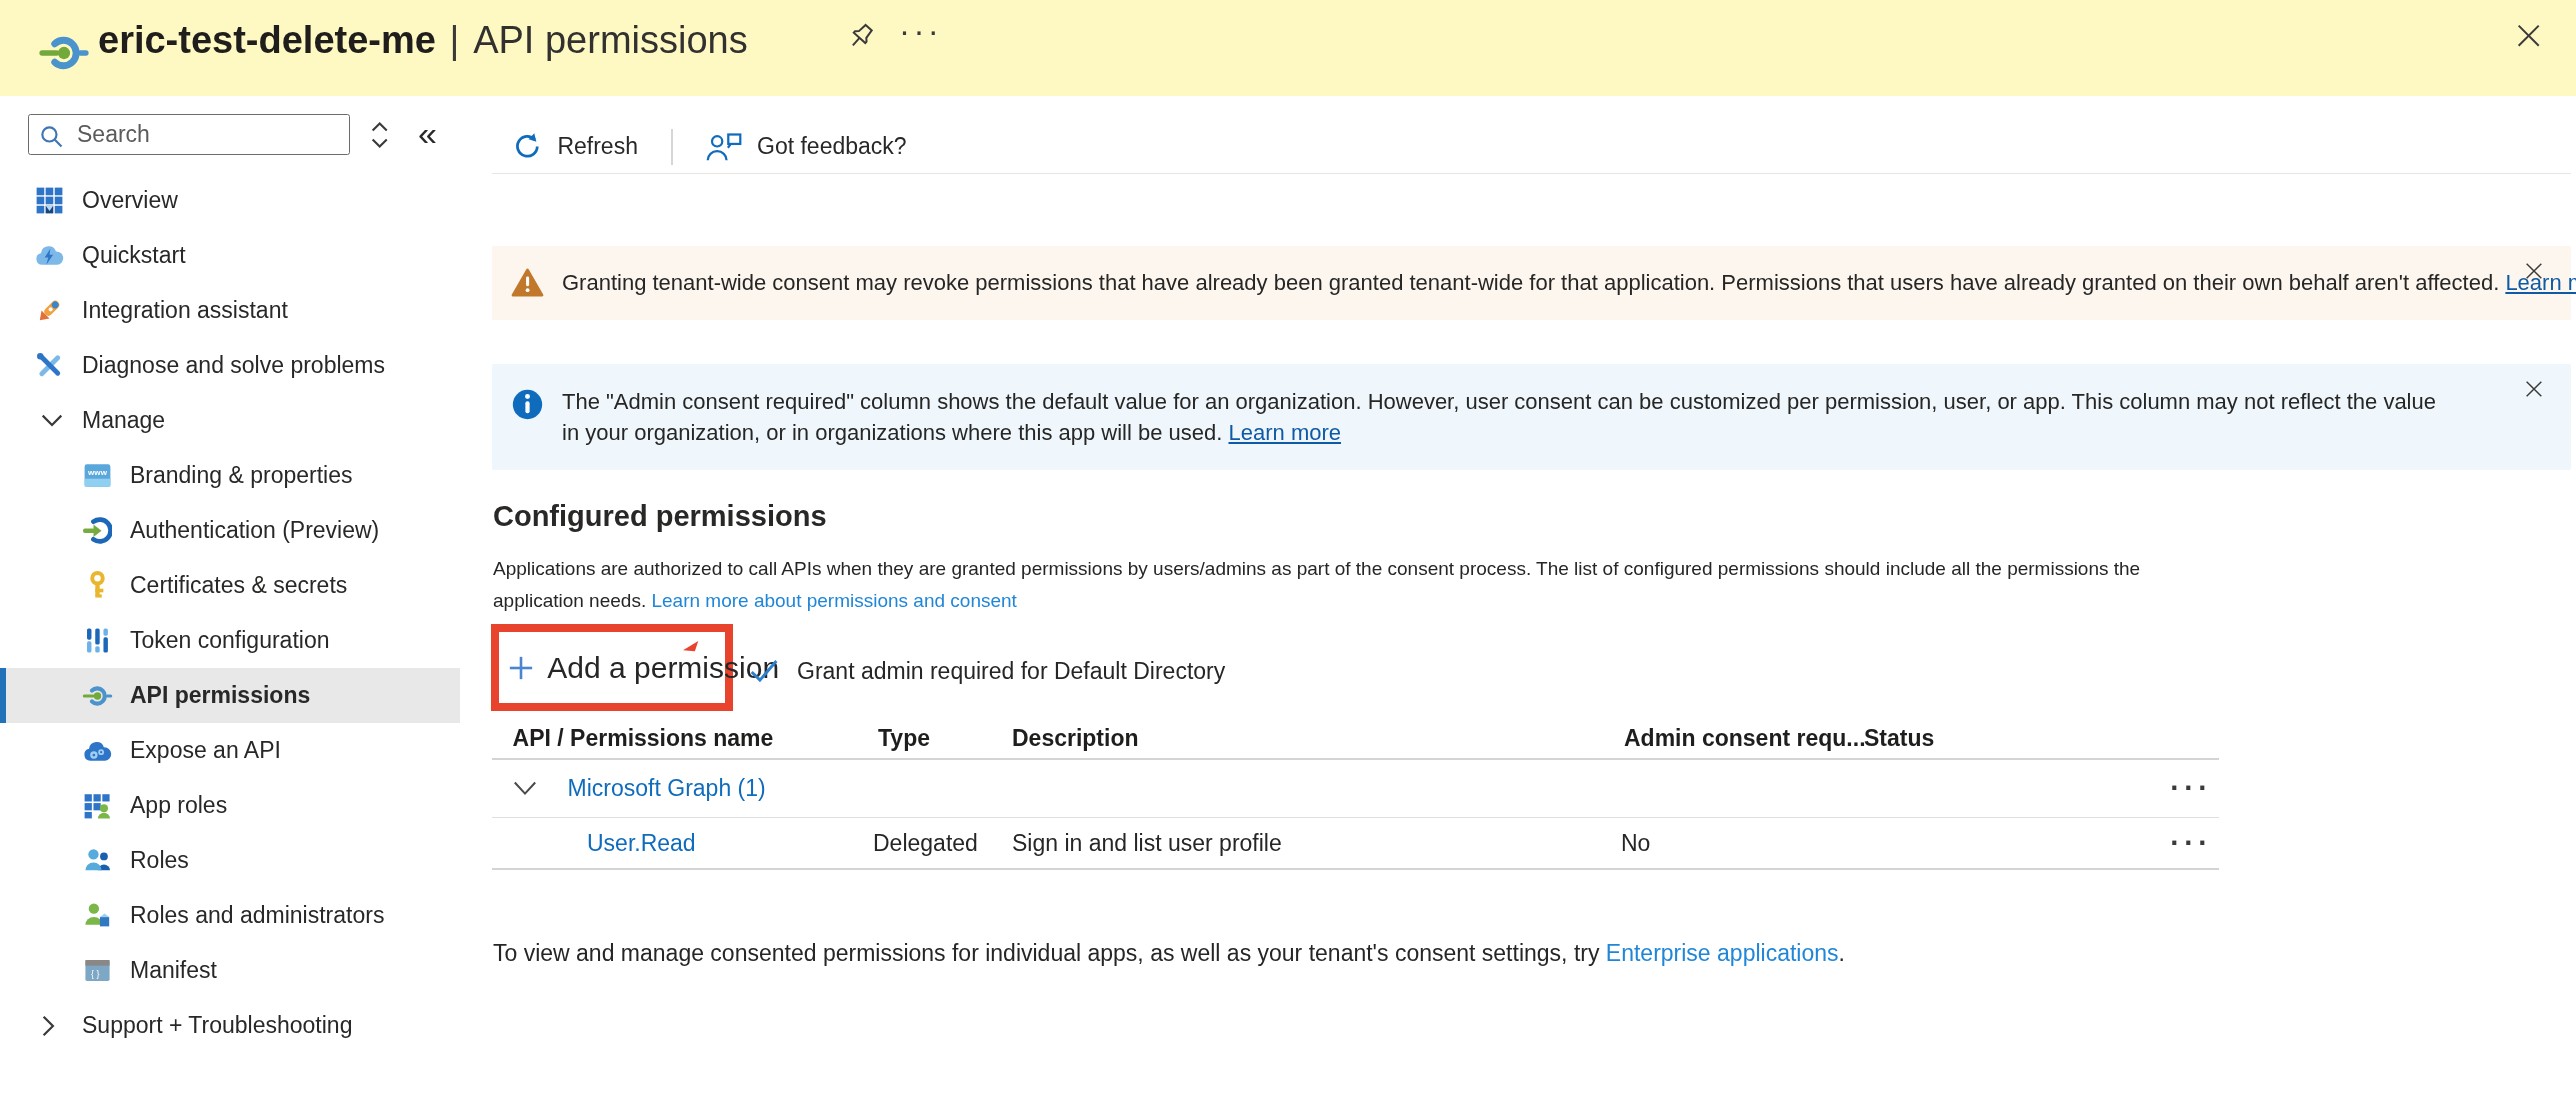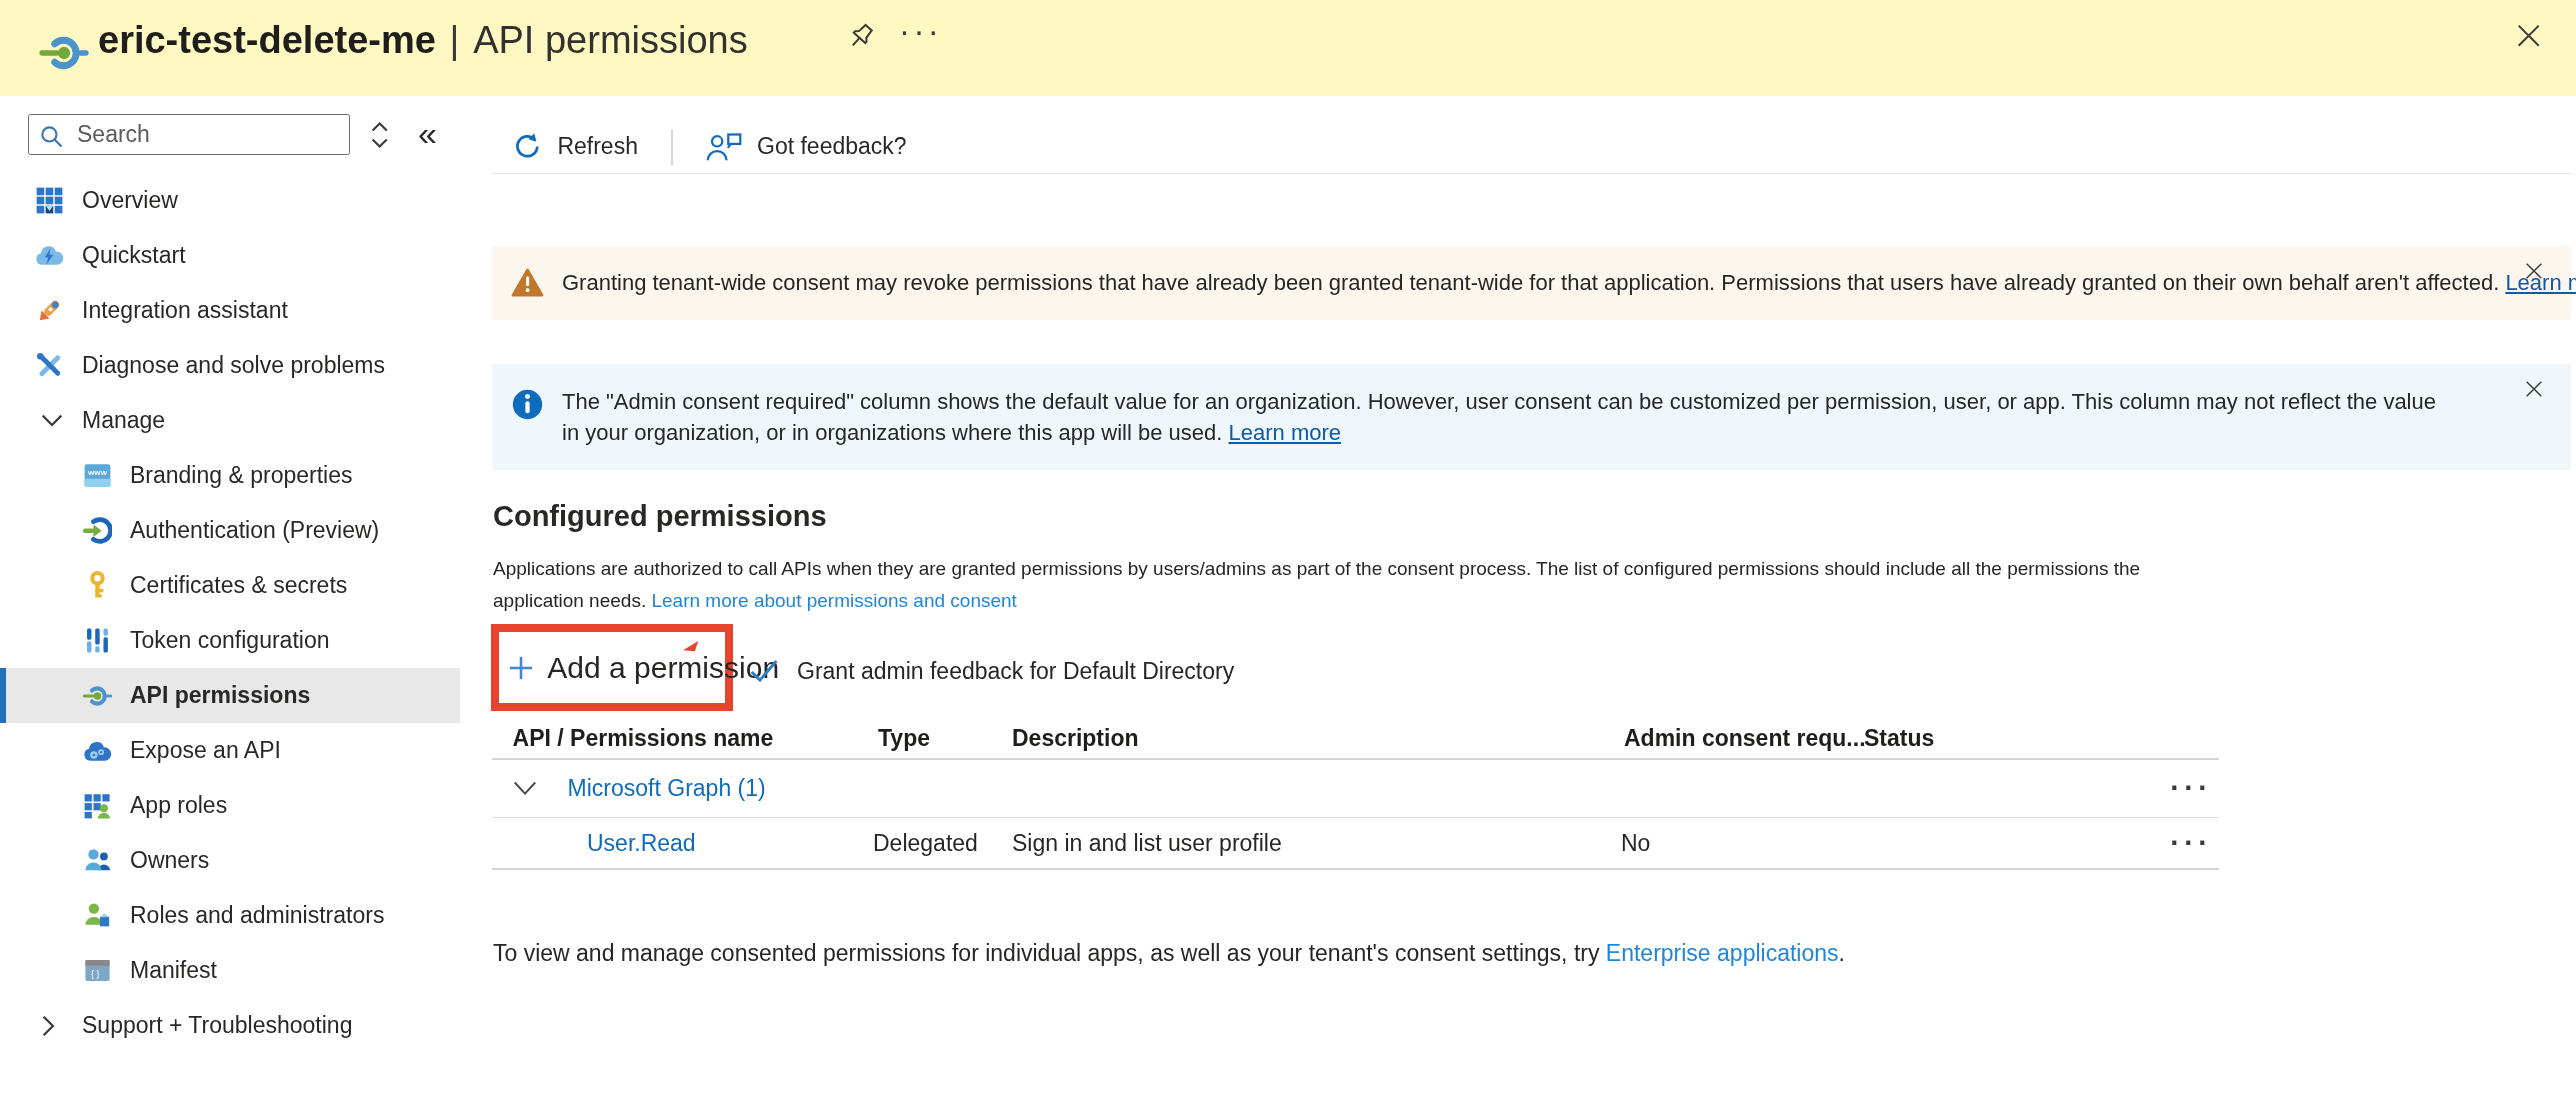--- a/index.html
+++ b/index.html
@@ -297,21 +297,21 @@
 
       <div class="nav-item sub">
         <span class="ico">
           <svg width="29" height="29" viewBox="0 0 36 36">
             <circle cx="26" cy="13" r="4.8" fill="#1c5fae"></circle>
             <path d="M18.5 30 a7.5 7 0 0 1 15 0 z" fill="#1c5fae"></path>
             <circle cx="13" cy="10.5" r="6.4" fill="#56aadc"></circle>
             <path d="M3 30 a10 9.4 0 0 1 20 0 z" fill="#56aadc"></path>
           </svg>
         </span>
-        <span class="lbl">Owners</span>
+        <span class="lbl">Roles</span>
       </div>
 
       <div class="nav-item sub">
         <span class="ico">
           <svg width="29" height="29" viewBox="0 0 36 36">
             <circle cx="13.5" cy="9.5" r="6.4" fill="#7ab648"></circle>
             <path d="M3 29.5 a10.5 9.6 0 0 1 21 0 z" fill="#7ab648"></path>
             <rect x="21" y="20" width="11.5" height="11.5" fill="#3178c2"></rect>
             <polygon points="21,20 26.7,15.5 32.5,20" fill="#9fd0f2"></polygon>
           </svg>
@@ -423,21 +423,21 @@
       <polygon points="0,11 18,0 14,12" fill="#e8432c"></polygon>
     </svg>
   </span>
 
   <div class="grant-btn">
     <span>
       <svg width="31" height="26" viewBox="0 0 34 28" fill="none" stroke="#2e80cf" stroke-width="3.2">
         <polyline points="3,15 12,24 30,3"></polyline>
       </svg>
     </span>
-    <span>Grant admin feedback for Default Directory</span>
+    <span>Grant admin required for Default Directory</span>
   </div>
 
   <div class="perm-table">
     <div class="pt-header">
       <span class="pt-c1">API / Permissions name</span>
       <span class="pt-c2">Type</span>
       <span class="pt-c3">Description</span>
       <span class="pt-c4">Admin consent requ...</span>
       <span class="pt-c5">Status</span>
     </div>

